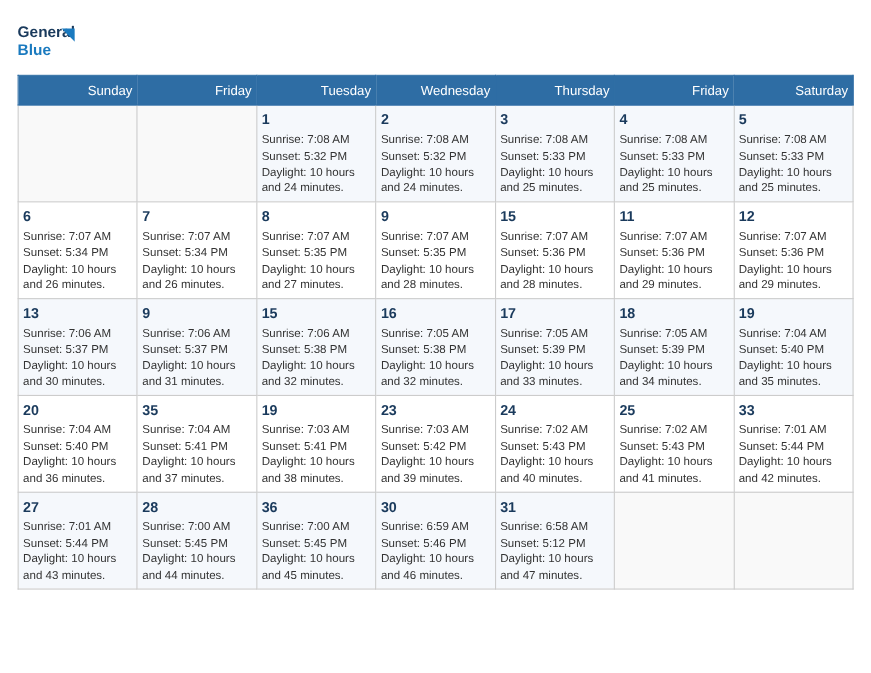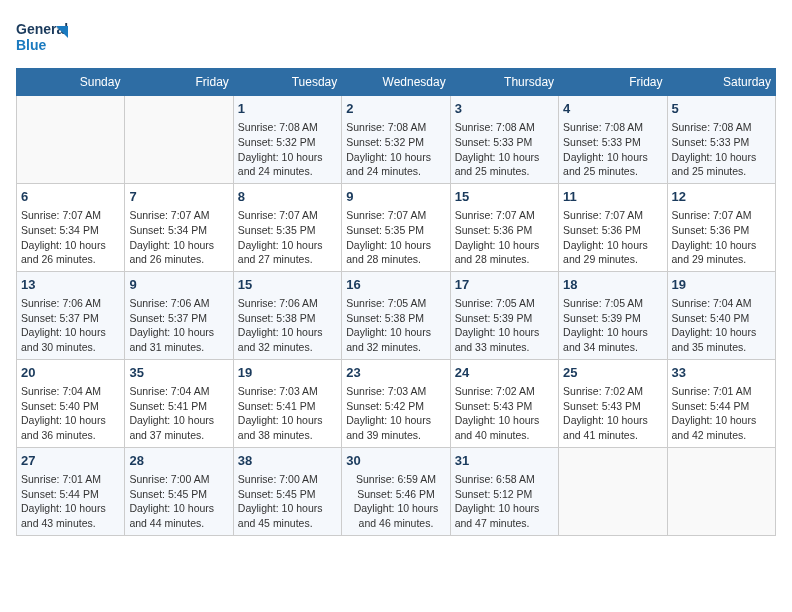--- a/index.html
+++ b/index.html
@@ -281,28 +281,28 @@
 Sunset: 5:44 PM
 Daylight: 10 hours and 43 minutes.</div>
         </td>
         <td>
           <span class="day-num">28</span>
           <div class="day-detail" style="white-space: pre-line;">Sunrise: 7:00 AM
 Sunset: 5:45 PM
 Daylight: 10 hours and 44 minutes.</div>
         </td>
         <td>
-          <span class="day-num">38</span>
+          <span class="day-num">36</span>
           <div class="day-detail" style="white-space: pre-line;">Sunrise: 7:00 AM
 Sunset: 5:45 PM
 Daylight: 10 hours and 45 minutes.</div>
         </td>
         <td>
           <span class="day-num">30</span>
-          <div class="day-detail" style="white-space: pre-line; text-align: center;">Sunrise: 6:59 AM
+          <div class="day-detail" style="white-space: pre-line;">Sunrise: 6:59 AM
 Sunset: 5:46 PM
 Daylight: 10 hours and 46 minutes.</div>
         </td>
         <td>
           <span class="day-num">31</span>
           <div class="day-detail" style="white-space: pre-line;">Sunrise: 6:58 AM
 Sunset: 5:12 PM
 Daylight: 10 hours and 47 minutes.</div>
         </td>
         <td class="empty"></td>

